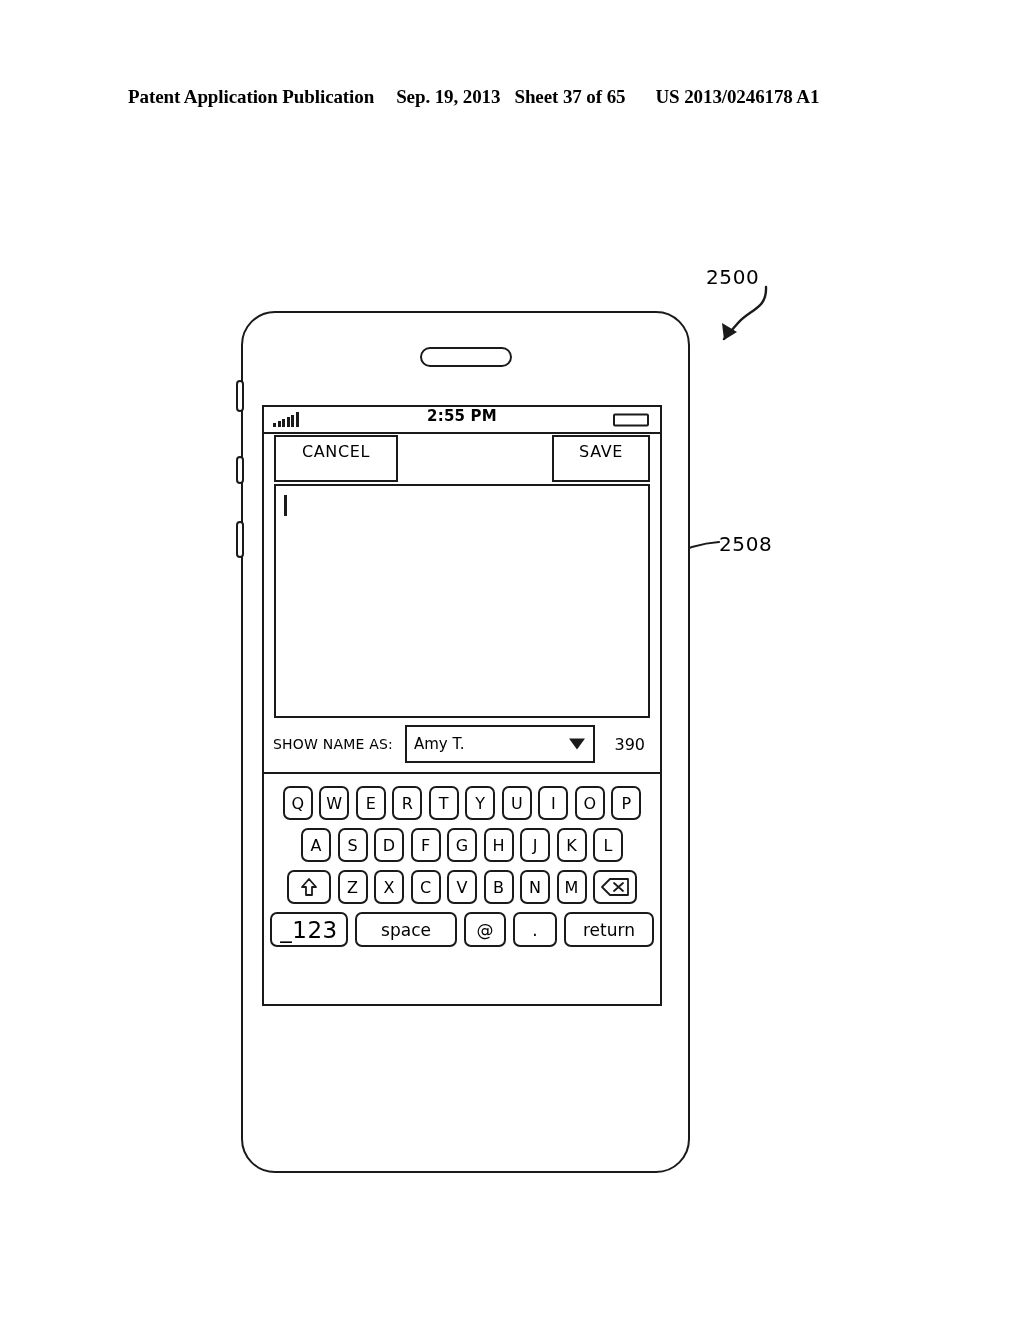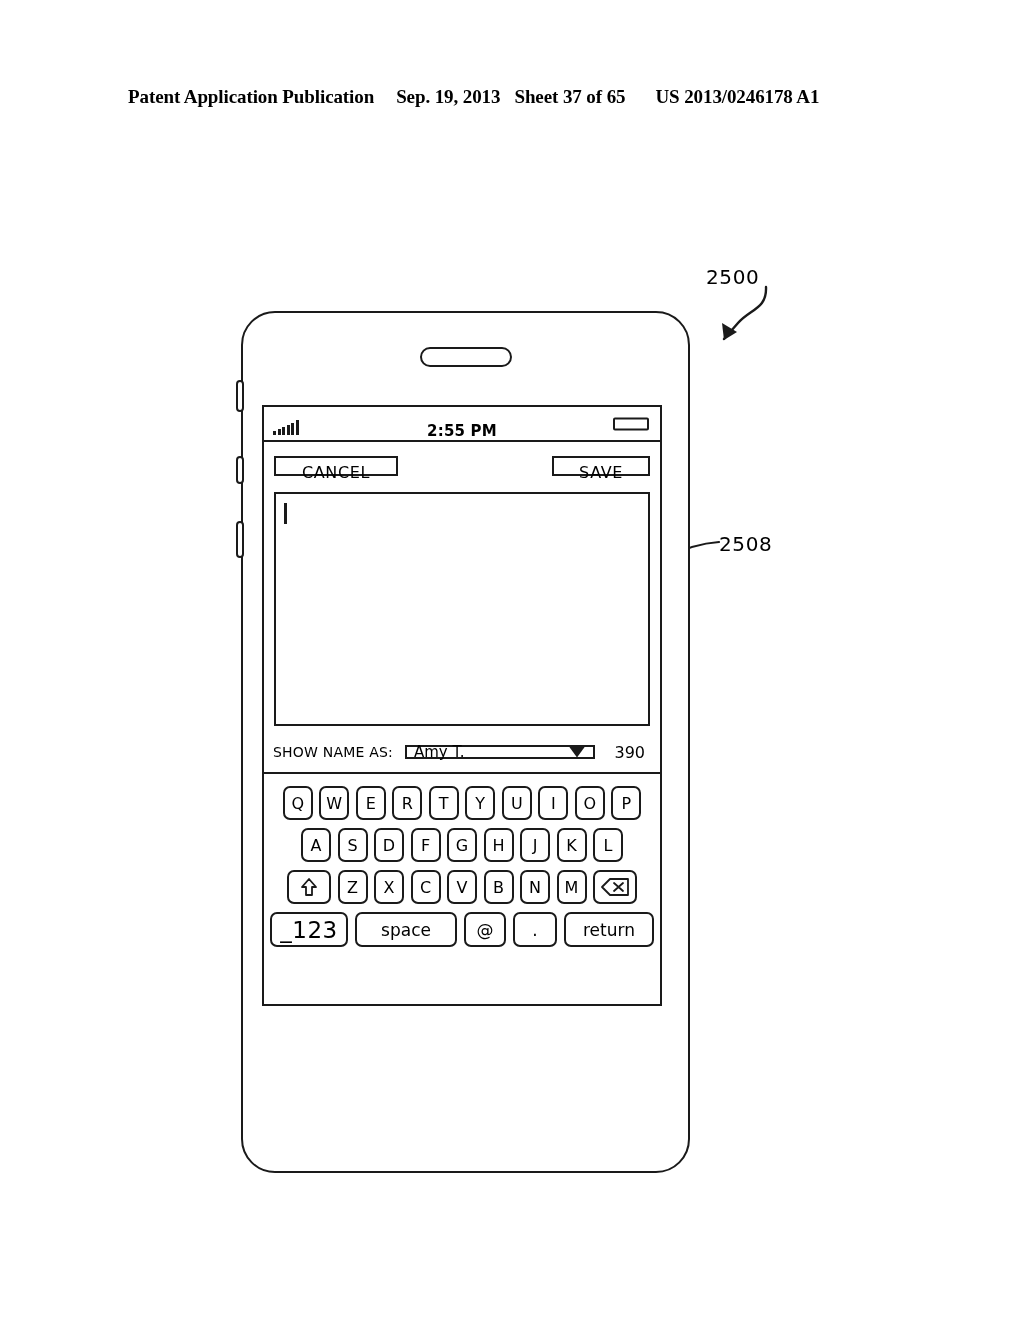--- a/index.html
+++ b/index.html
@@ -106,24 +106,24 @@
     left: 19px; top: 92px;
     width: 400px; height: 601px;
     border: 2.0px solid #1a1a1a;
     background: #ffffff;
     overflow: hidden;
   }
 
   
   .statusbar {
     position: relative;
-    height: 35px;
+    height: 27px;
     border-bottom: 2.0px solid #1a1a1a;
     display: flex;
-    align-items: flex-end;
+    align-items: flex-start;
   }
   .sig-bars {
     position: absolute;
     left: 9px; bottom: 5px;
     display: flex;
     align-items: flex-end;
     gap: 1.6px;
     height: 16px;
   }
   .sig-bars i { display: block; width: 3px; background: #1a1a1a; }
@@ -159,21 +159,21 @@
     padding: 0 10px;
   }
   .tb-btn {
     border: 2.0px solid #1a1a1a;
     background: #ffffff;
     font-family: "DejaVu Sans", sans-serif;
     font-size: 16px;
     letter-spacing: 0.6px;
     text-align: center;
     line-height: 30px;
-    height: 20px;
+    height: 47px;
     color: #000;
   }
   .tb-btn.cancel { width: 124px; }
   .tb-btn.save   { width: 98px; margin-left: auto; }
 
   
   .textarea-wrap {
     position: relative;
     margin: 2px 10px 0 10px;
     height: 234px;
@@ -197,21 +197,21 @@
   }
   .name-label {
     font-family: "DejaVu Sans", sans-serif;
     font-size: 14px;
     letter-spacing: 0.2px;
     white-space: nowrap;
   }
   .select-box {
     position: relative;
     margin-left: 12px;
-    width: 190px; height: 14px;
+    width: 190px; height: 38px;
     border: 2.0px solid #1a1a1a;
     background: #ffffff;
     display: flex;
     align-items: center;
   }
   .select-value {
     padding-left: 7px;
     font-family: "DejaVu Sans", sans-serif;
     font-size: 15px;
   }

